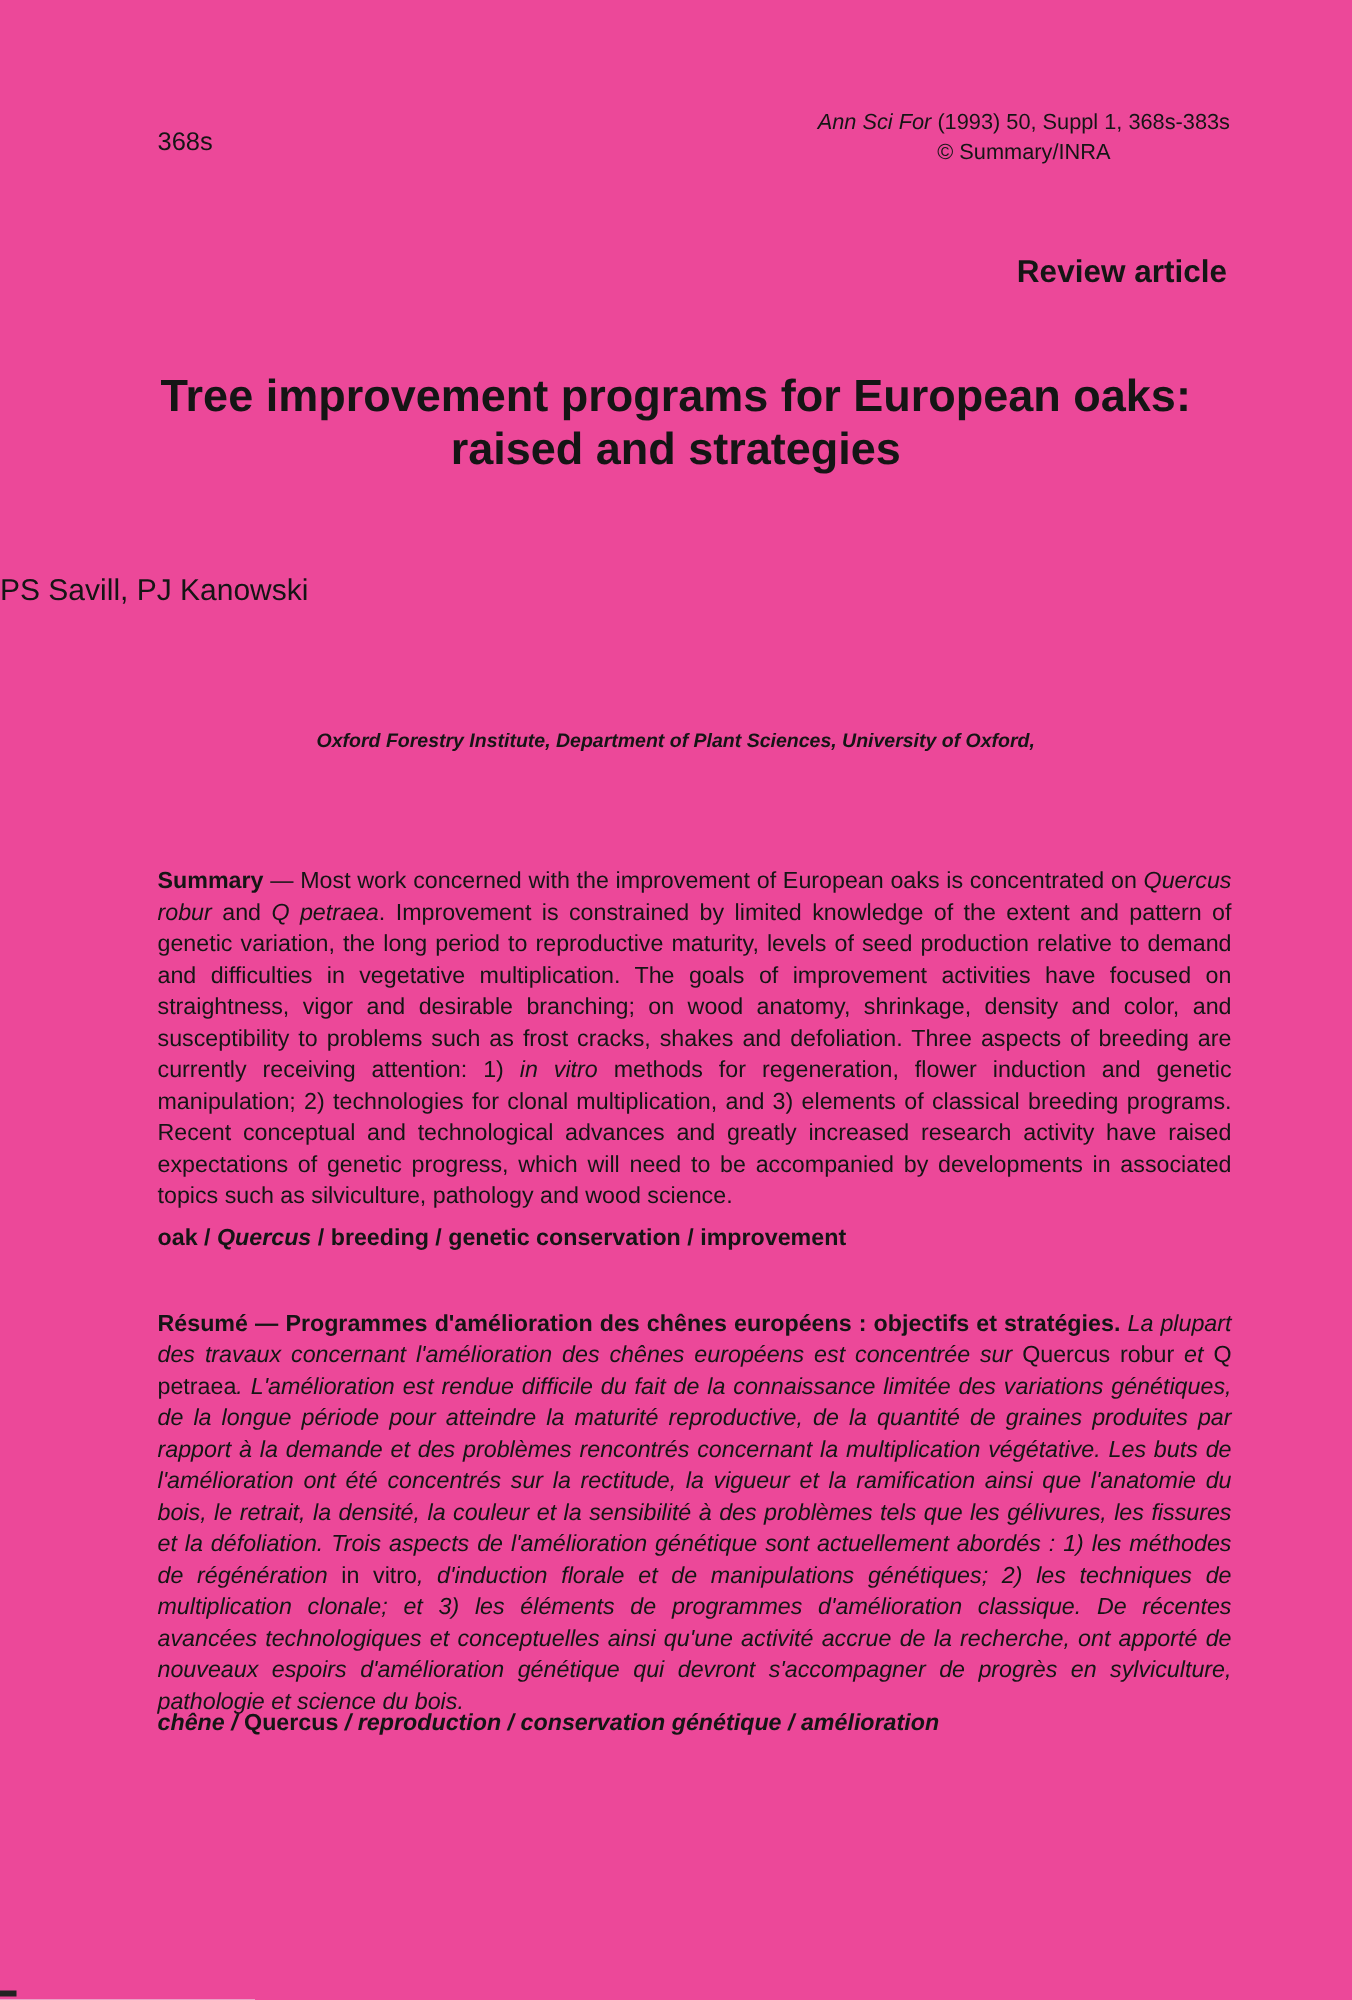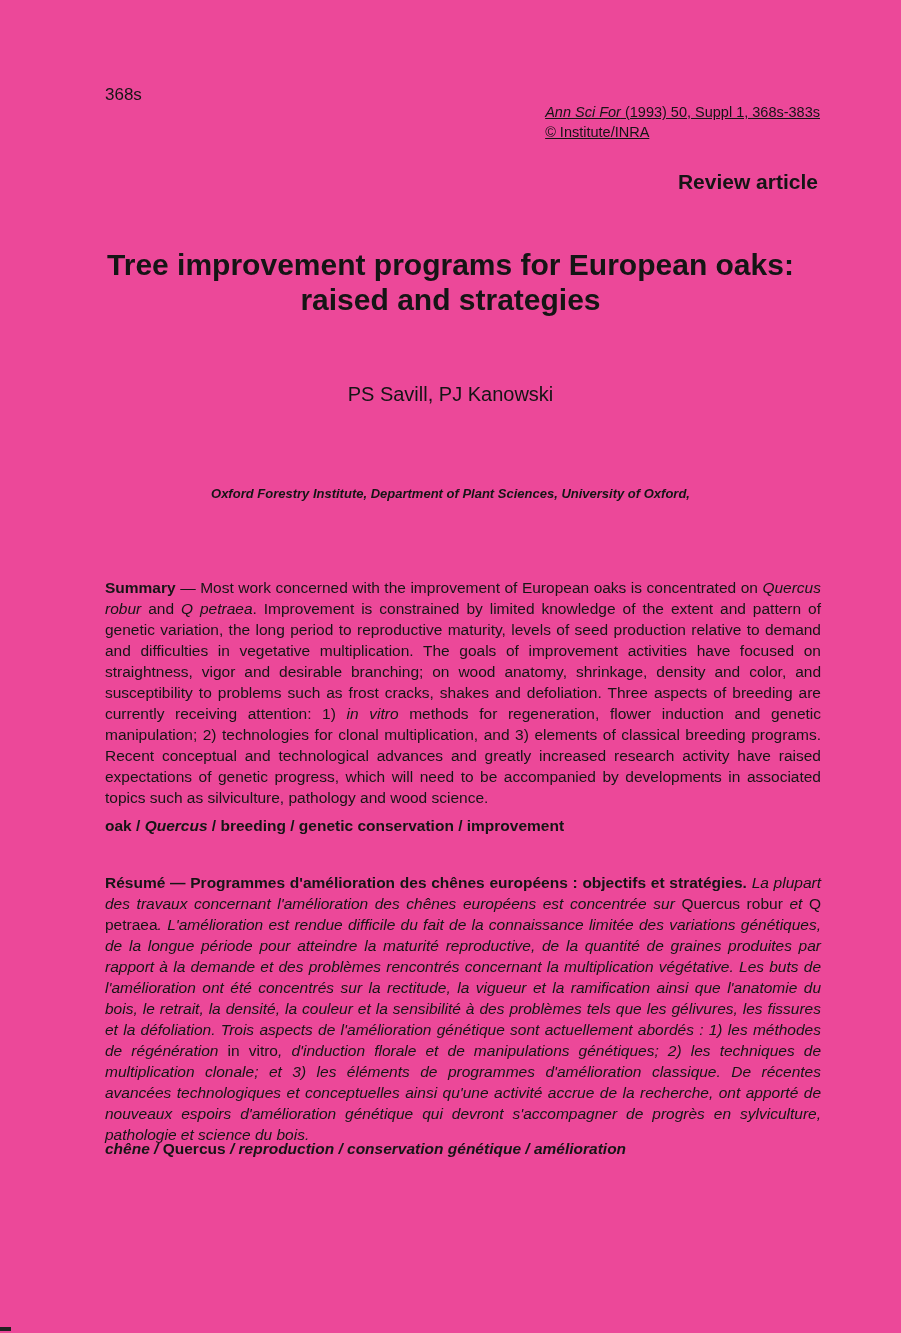--- a/index.html
+++ b/index.html
@@ -19,26 +19,25 @@
   }
   
   .page-number {
     position: absolute;
     left: 105px;
     top: 85px;
     font-size: 17px;
   }
   .journal-info {
     position: absolute;
-    top: 102px;
+    top: 72px;
     right: 81px;
-    text-align: left;
+    text-align: center;
     font-size: 14.5px;
     line-height: 20px;
-    text-decoration: underline;
   }
   .article-type {
     position: absolute;
     top: 154px;
     right: 83px;
     font-size: 21px;
     font-weight: bold;
     margin-top: 16px;
   }
   
@@ -50,21 +49,21 @@
     text-align: center;
     font-size: 30px;
     font-weight: bold;
     line-height: 35px;
   }
   .authors {
     position: absolute;
     top: 383px;
     left: 0;
     width: 100%;
-    text-align: center;
+    text-align: left;
     font-size: 20px;
   }
   .affiliation {
     position: absolute;
     top: 483px;
     left: 0;
     width: 100%;
     text-align: center;
     font-size: 13px;
     font-style: italic;
@@ -102,21 +101,21 @@
 </style>
 </head>
 <body>
 
 <div class="page">
 
   <span class="page-number">368s</span>
 
   <div class="journal-info">
     <div><span class="run-i">Ann Sci For</span><span class="run-r"> (1993) 50, Suppl 1, 368s-383s</span></div>
-    <div>© Institute/INRA</div>
+    <div>© Summary/INRA</div>
   </div>
 
   <div class="article-type">Review article</div>
 
   <h1 class="article-title" style="margin:0">
     <div>Tree improvement programs for European oaks:</div>
     <div>raised and strategies</div>
   </h1>
 
   <div class="authors">PS Savill, PJ Kanowski</div>

